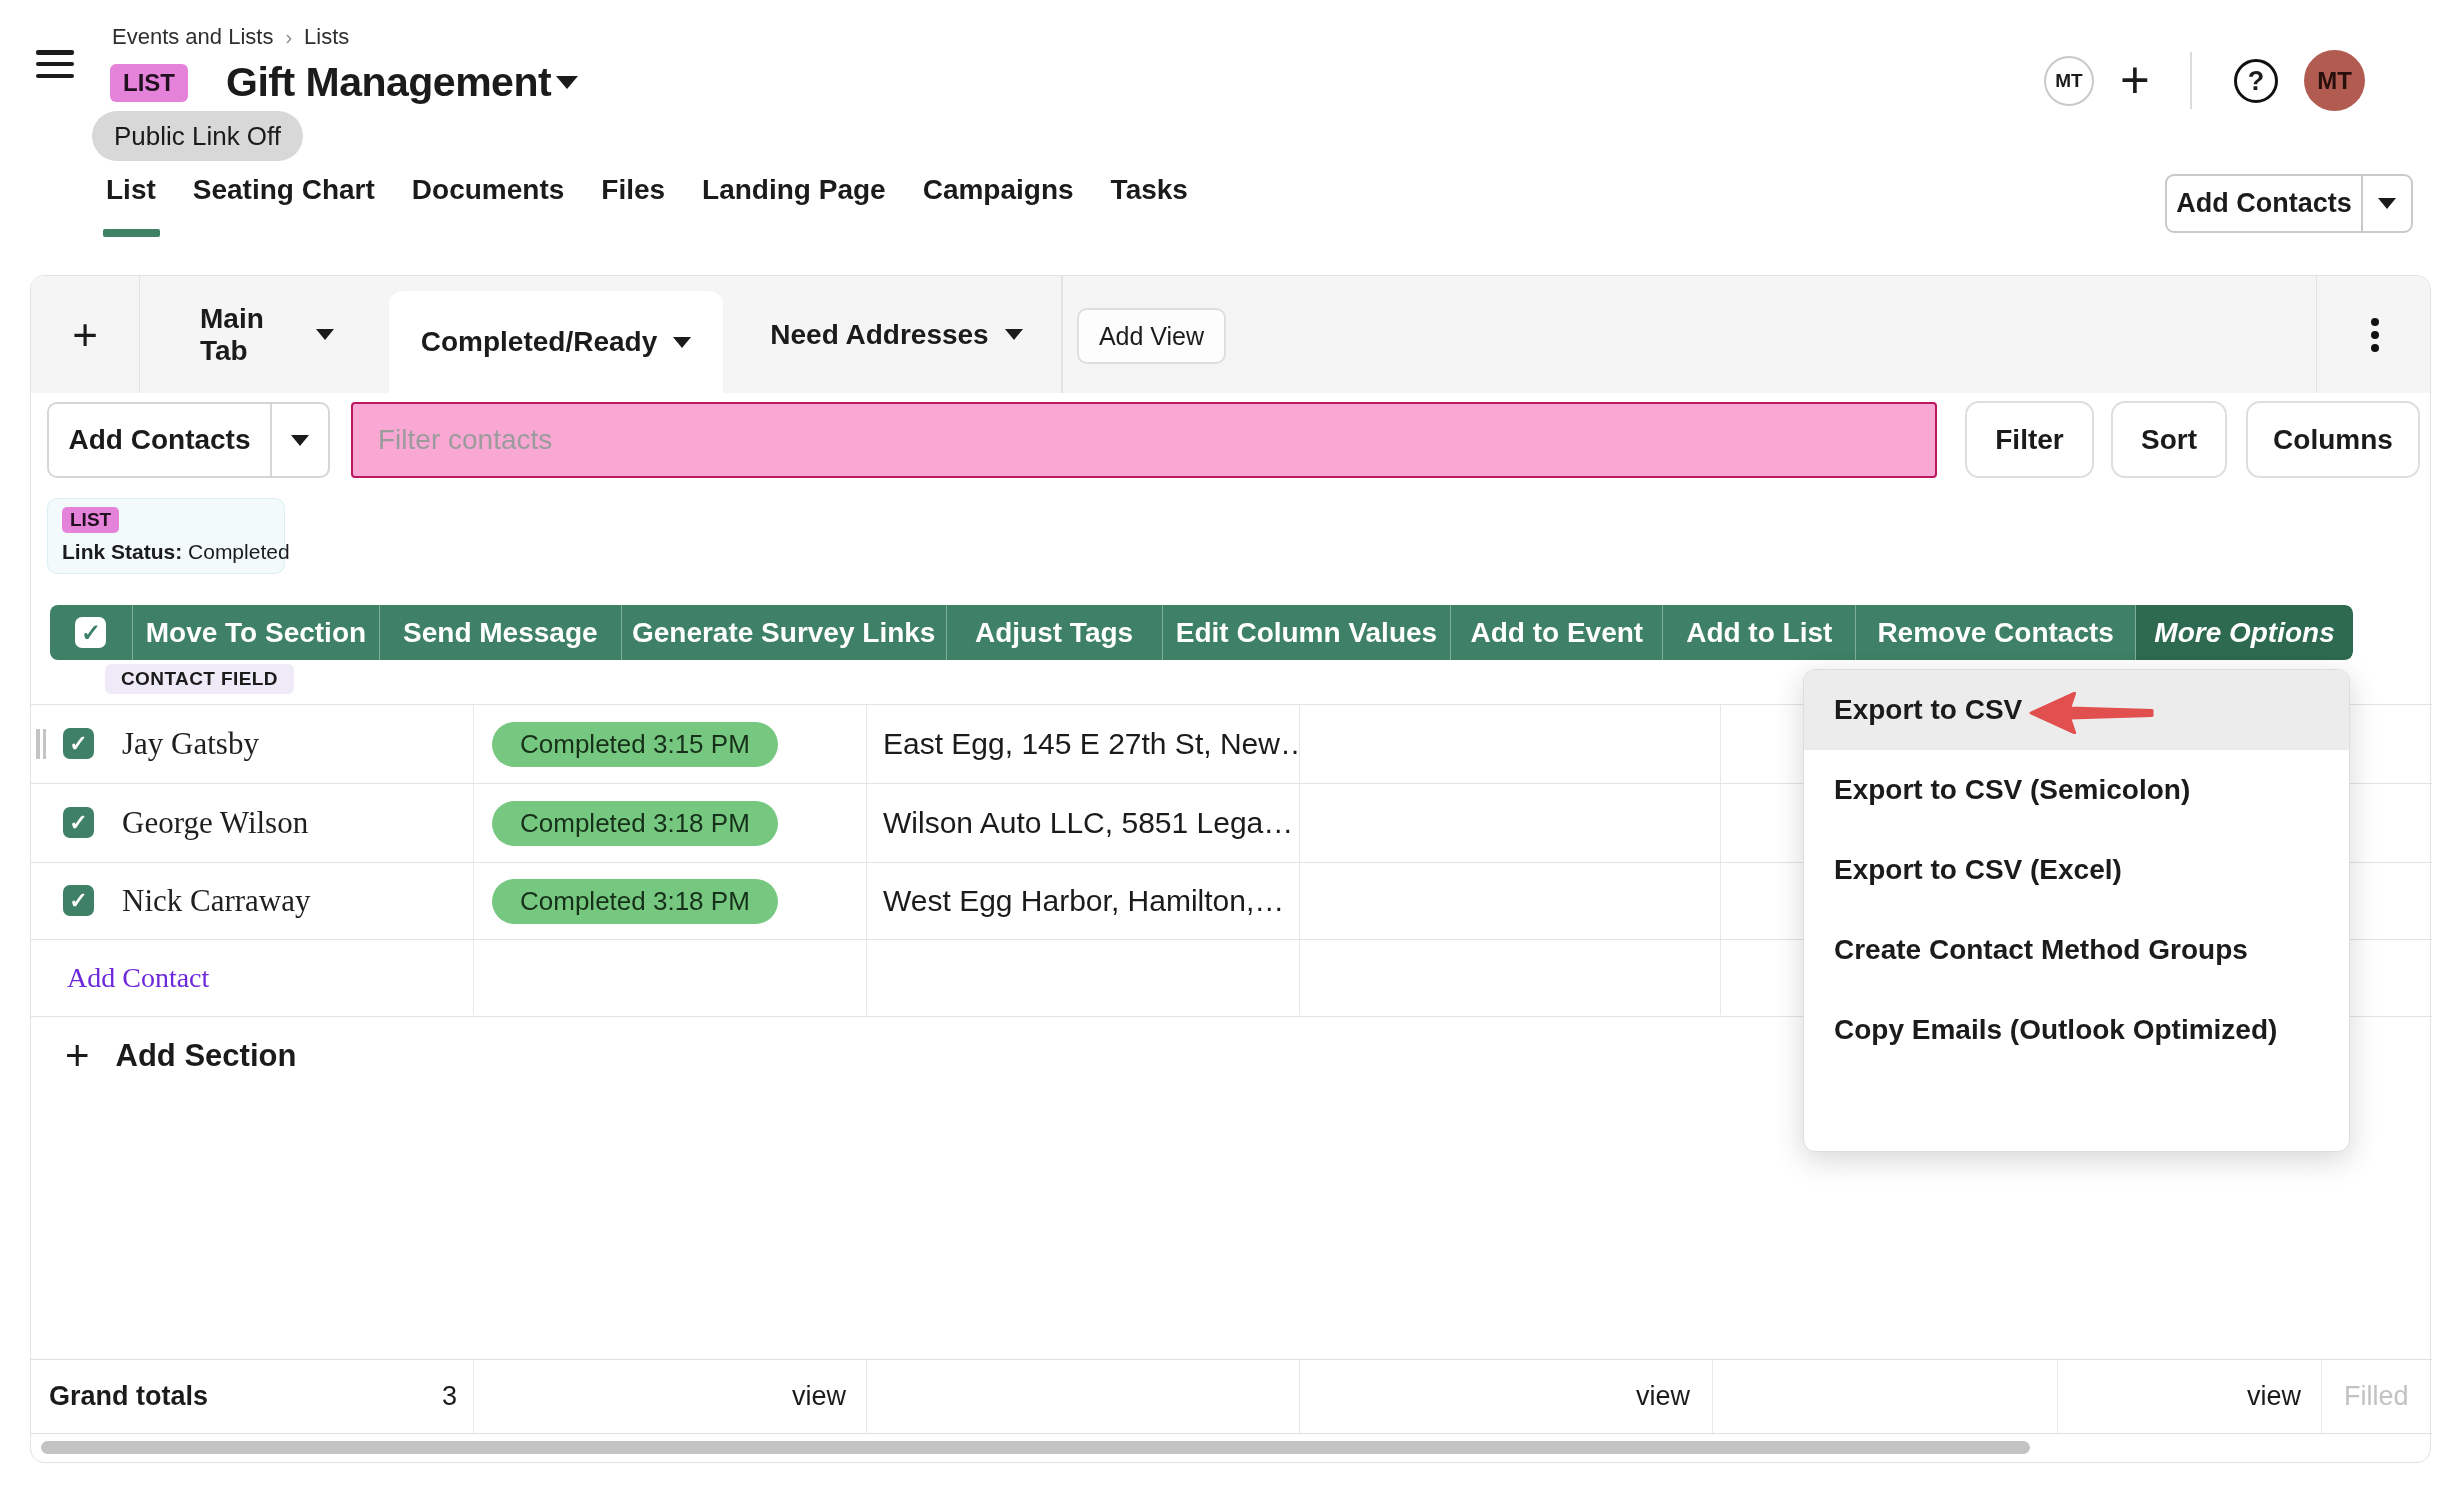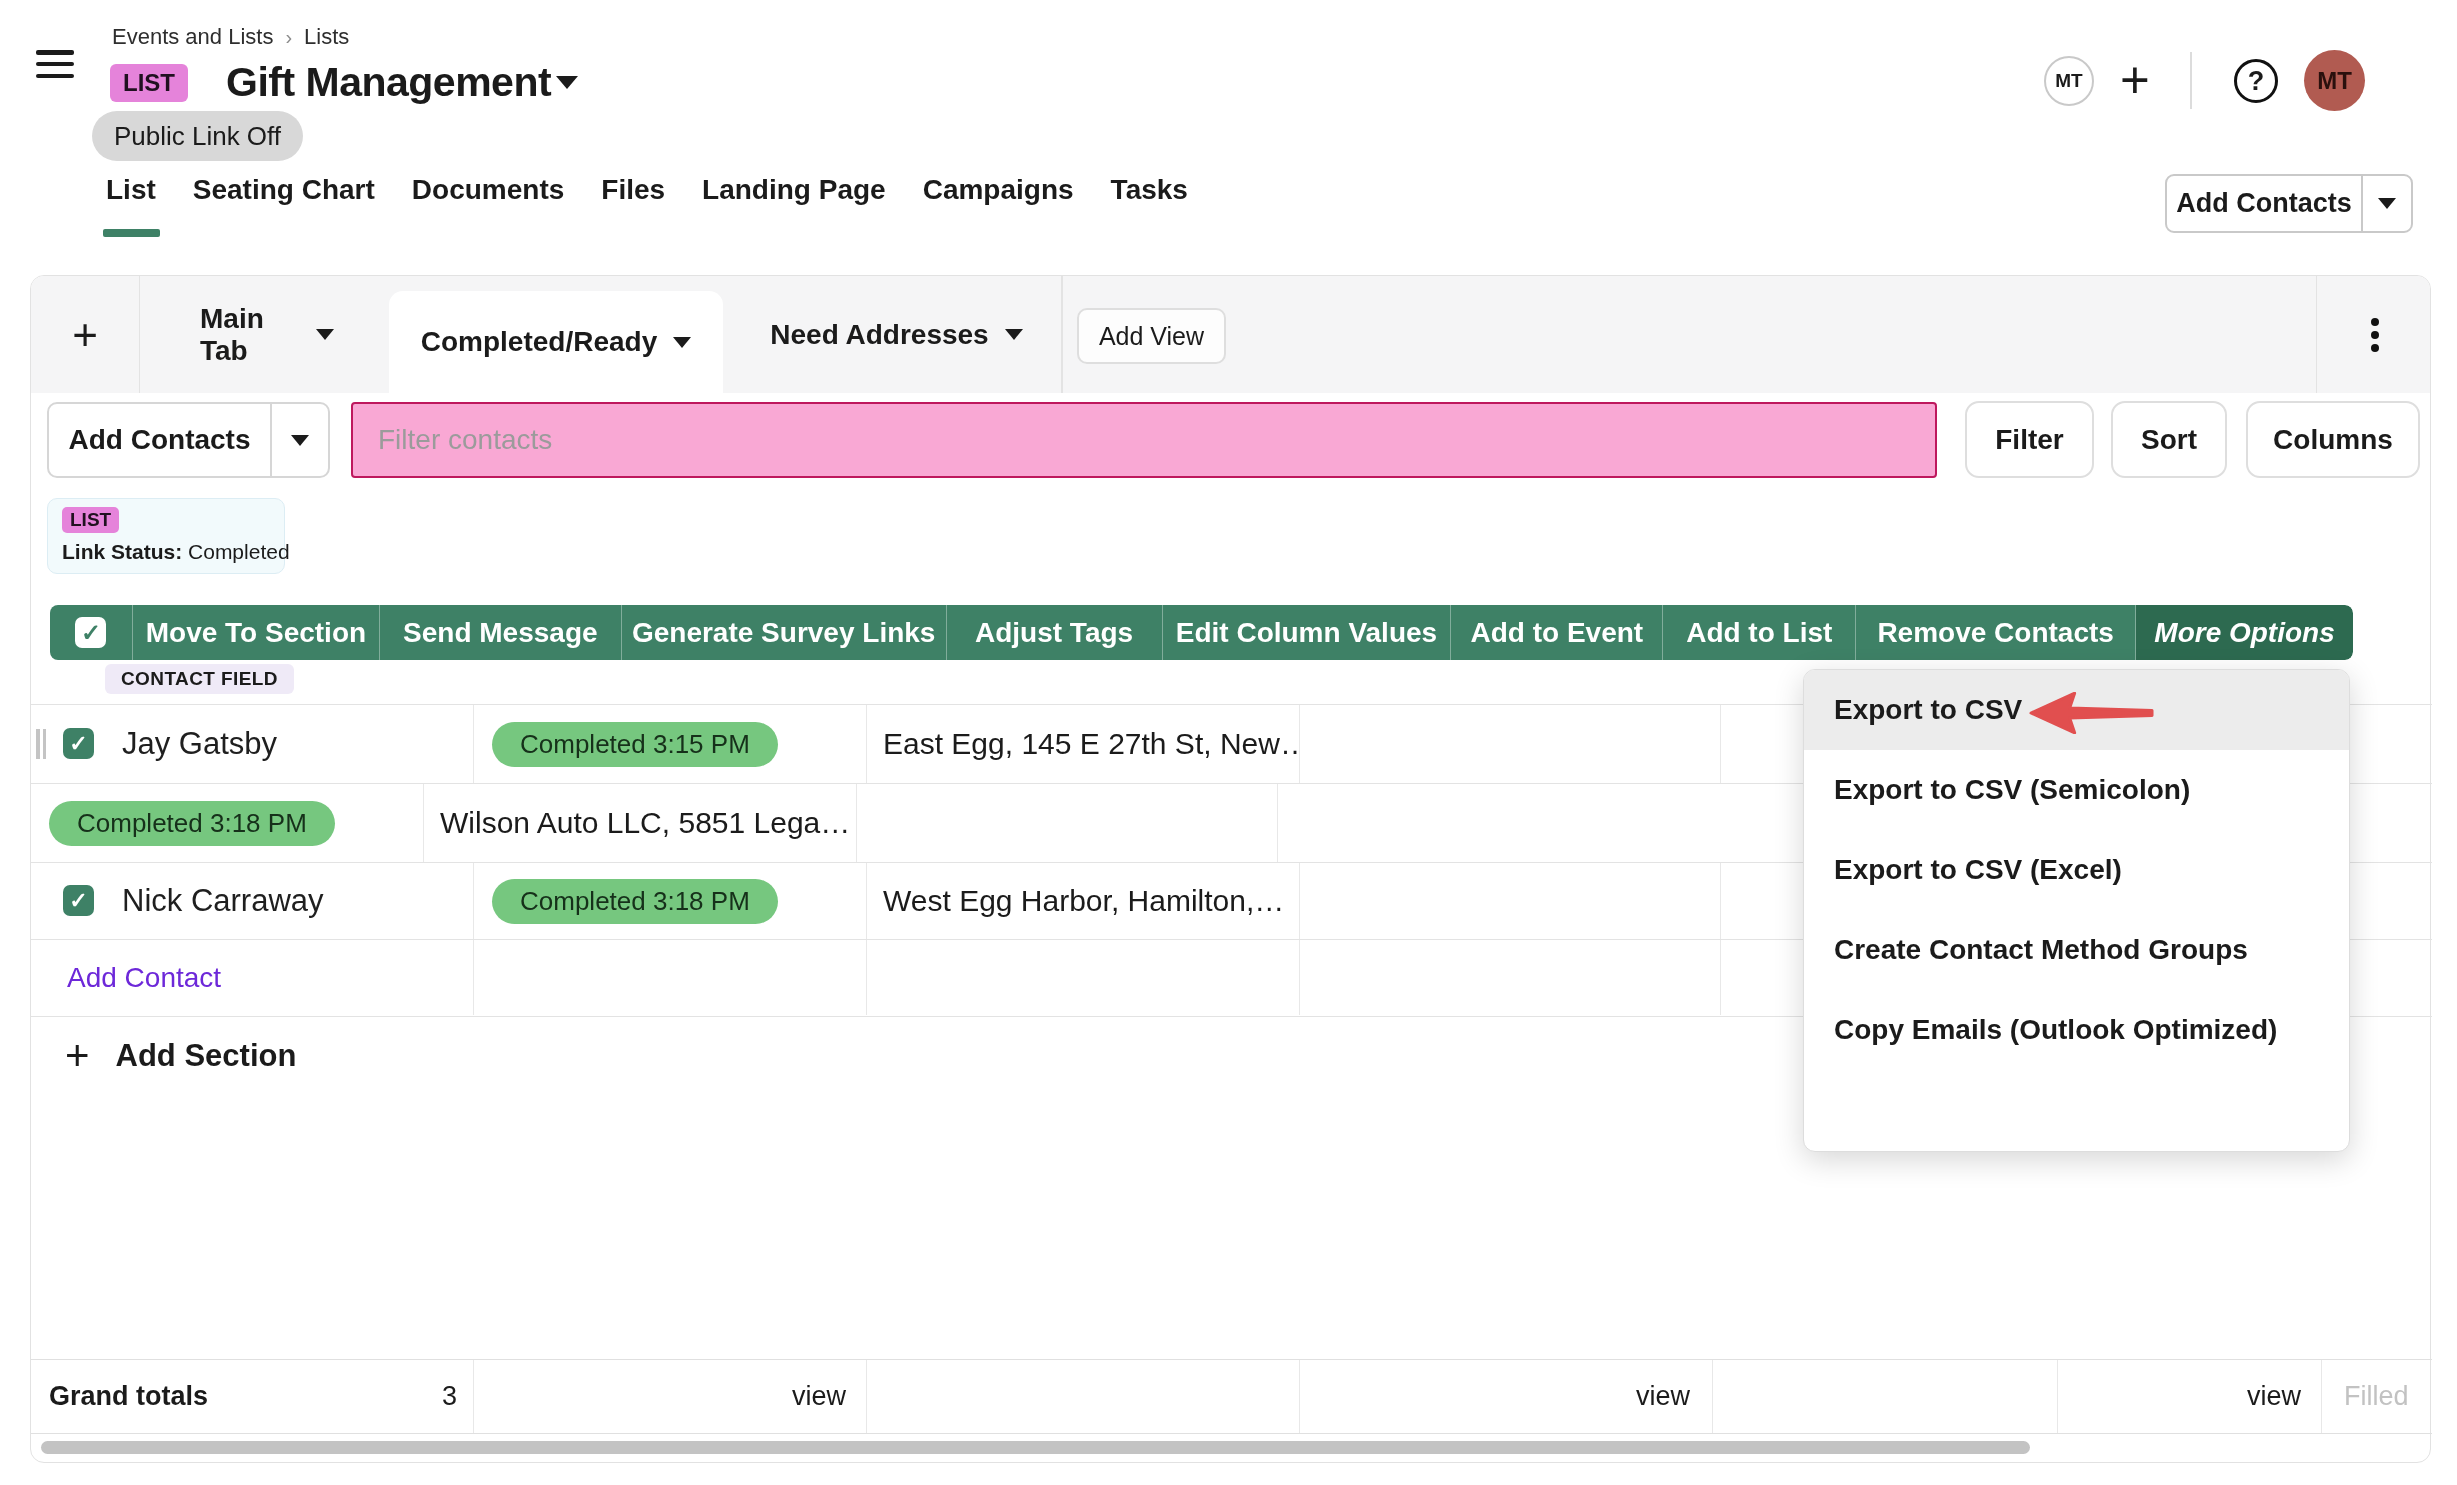--- a/index.html
+++ b/index.html
@@ -73,21 +73,21 @@
   .cbx.white { background:#fff; }
   .cbx.white::after { content:"✓"; color:#3e8166; font-size:24px; font-weight:bold; }
   .cbx.teal { background:#3e8166; }
   .cbx.teal::after { content:"✓"; color:#fff; font-size:22px; font-weight:bold; }
 
   .col-header-chip { position:absolute; left:74px; top:388px; height:30px; background:#efeaf7; border-radius:6px; display:flex; align-items:center; padding:0 16px; font-size:19px; font-weight:bold; letter-spacing:0.4px; }
 
   
   .trow { position:absolute; left:0; width:2401px; display:flex; border-top:1.5px solid #e3e3e3; }
   .trow .c { border-right:1.5px solid #e8e8e8; height:100%; position:relative; display:flex; align-items:center; }
-  .trow .c1 { width:443px; padding-left:91px; font-size:31px; color:#1f1f1f; }
+  .trow .c1 { width:443px; padding-left:91px; font-size:31px; color:#1f1f1f;font-family:Liberation Serif, serif; }
   .trow .c2 { width:393px; justify-content:flex-start; padding-left:18px; }
   .trow .c3 { width:433px; padding-left:16px; font-size:30px; white-space:nowrap; overflow:hidden; }
   .trow .c4 { width:421px; }
   .trow .c5 { flex:1; border-right:none; }
   .row-bottom { position:absolute; left:0; width:2401px; height:0; border-top:1.5px solid #e3e3e3; }
   .pill { background:#76c77f; color:#16301a; border-radius:23px; font-size:26px; height:45px; display:flex; align-items:center; padding:0 28px; white-space:nowrap; }
   .row-cbx { position:absolute; left:32px; top:50%; margin-top:-16px; }
   .drag-handle { position:absolute; left:5px; top:50%; margin-top:-15px; width:12px; height:30px; display:flex; gap:3px; cursor:grab; }
   .drag-handle i { width:3.5px; height:30px; background:#c4c4c4; display:block; }
   .add-contact-txt { color:#6d28d9; font-size:28px; padding-left:36px; display:flex; align-items:center; height:100%; cursor:text; }
@@ -233,20 +233,24 @@
         <span>Jay Gatsby</span>
       </div>
       <div class="c c2">
           <span class="pill">Completed 3:15 PM</span>
         </div>
       <div class="c c3">East Egg, 145 E 27th St, New…</div>
       <div class="c c4"></div>
       <div class="c c5"></div>
     </div>
     <div class="trow" style="top:507px; height:79px;">
+      <div class="c c1">
+        <span class="row-cbx cbx teal"></span>
+        <span>George Wilson</span>
+      </div>
       <div class="c c2">
           <span class="pill">Completed 3:18 PM</span>
         </div>
       <div class="c c3">Wilson Auto LLC, 5851 Lega…</div>
       <div class="c c4"></div>
       <div class="c c5"></div>
     </div>
     <div class="trow" style="top:586px; height:77px;">
       <div class="c c1">
         <span class="row-cbx cbx teal"></span>

